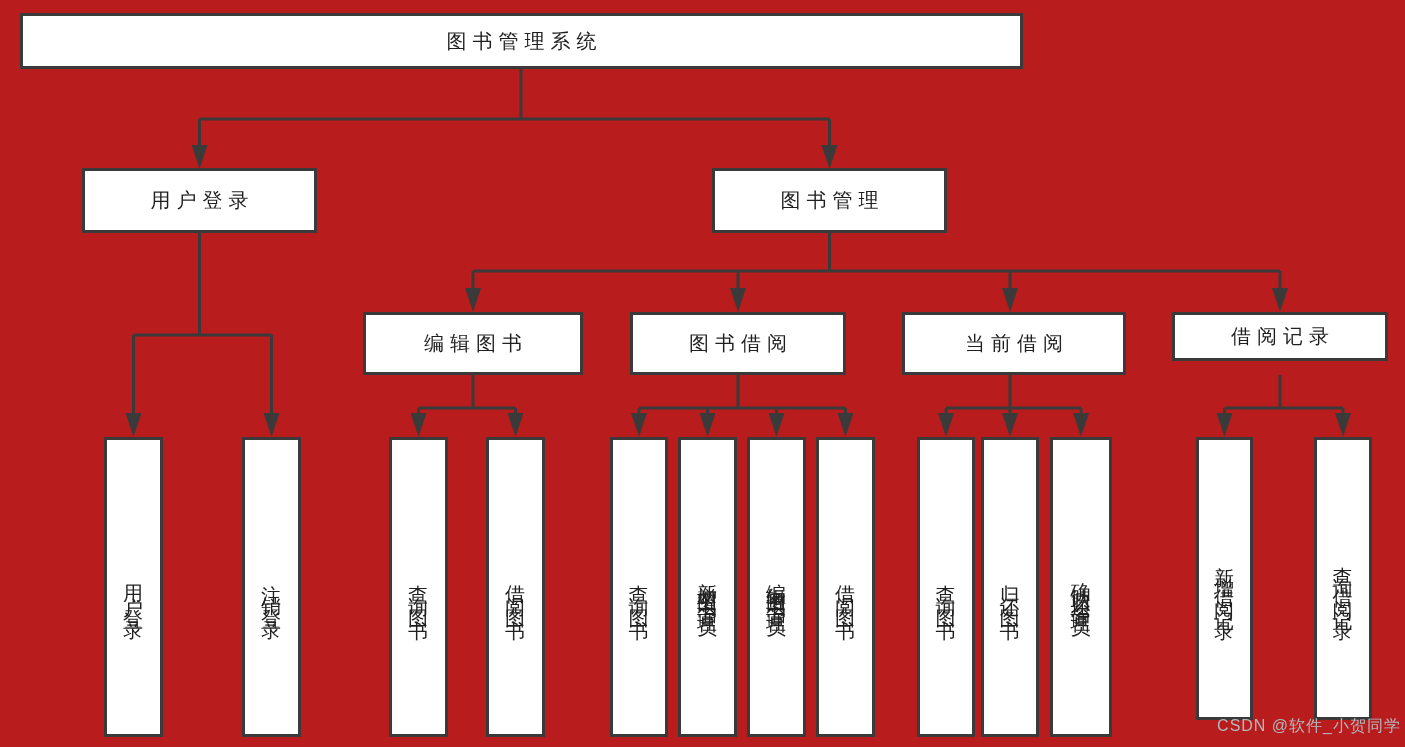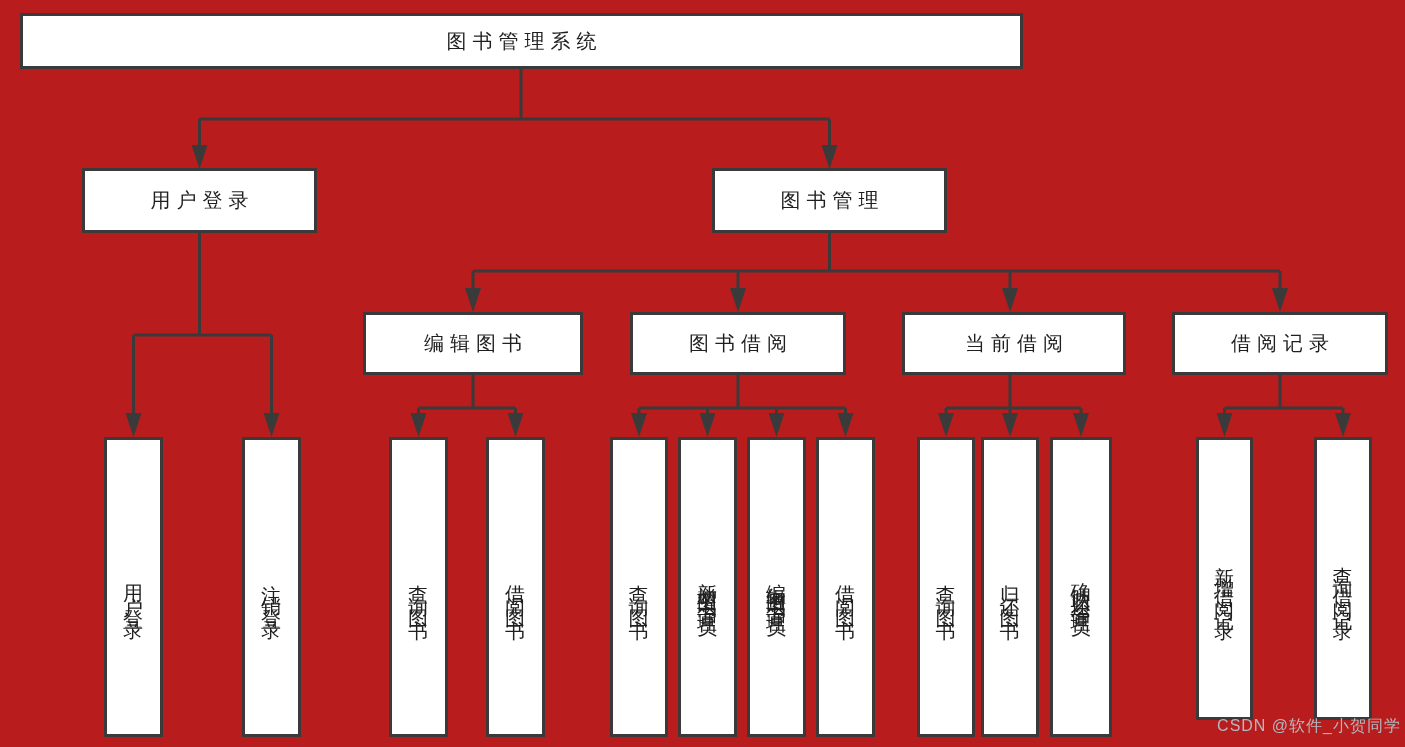--- a/index.html
+++ b/index.html
@@ -94,21 +94,21 @@
   </svg>
 
   <div class="box hbox" style="left:20px;top:13px;width:1003px;height:56px">图书管理系统</div>
 
   <div class="box hbox" style="left:82px;top:168px;width:235px;height:65px">用户登录</div>
   <div class="box hbox" style="left:712px;top:168px;width:235px;height:65px">图书管理</div>
 
   <div class="box hbox" style="left:363px;top:312px;width:220px;height:63px">编辑图书</div>
   <div class="box hbox" style="left:630px;top:312px;width:216px;height:63px">图书借阅</div>
   <div class="box hbox" style="left:902px;top:312px;width:224px;height:63px">当前借阅</div>
-  <div class="box hbox" style="left:1172px;top:312px;width:216px;height:63px">借阅记录</div>
+  <div class="box hbox" style="left:1172px;top:312px;width:216px;height:49px">借阅记录</div>
 
   <div class="box vbox vt-s" style="left:104px;top:437px;width:59px;height:300px">用户登录</div>
   <div class="box vbox vt-s" style="left:242px;top:437px;width:59px;height:300px">注销登录</div>
 
   <div class="box vbox vt-s" style="left:389px;top:437px;width:59px;height:300px">查询图书</div>
   <div class="box vbox vt-s" style="left:486px;top:437px;width:59px;height:300px">借阅图书</div>
 
   <div class="box vbox vt-s" style="left:610px;top:437px;width:58px;height:300px">查询图书</div>
   <div class="box vbox vt-l" style="left:678px;top:437px;width:59px;height:300px">新增图书（管理员）</div>
   <div class="box vbox vt-l" style="left:747px;top:437px;width:59px;height:300px">编辑图书（管理员）</div>

